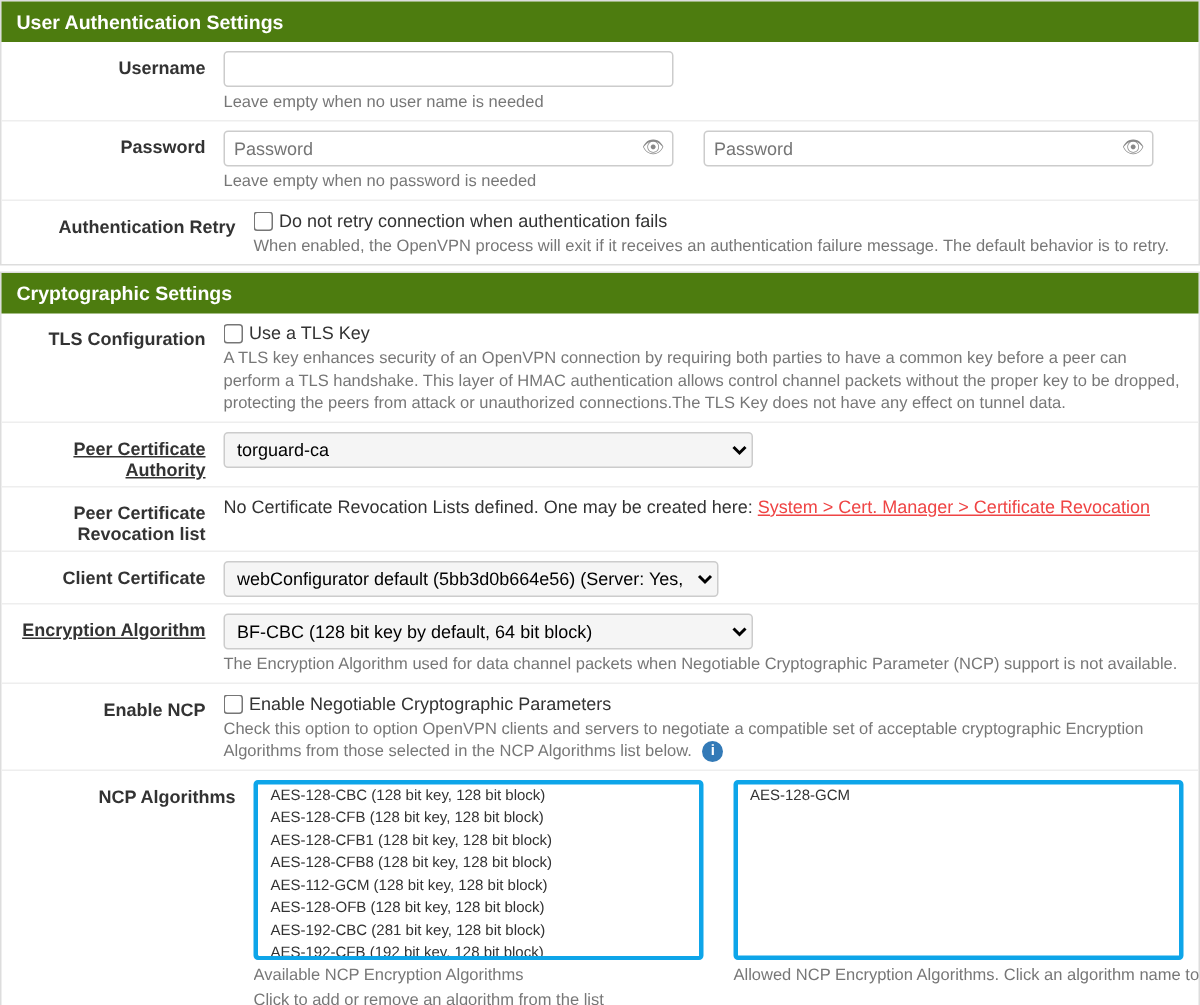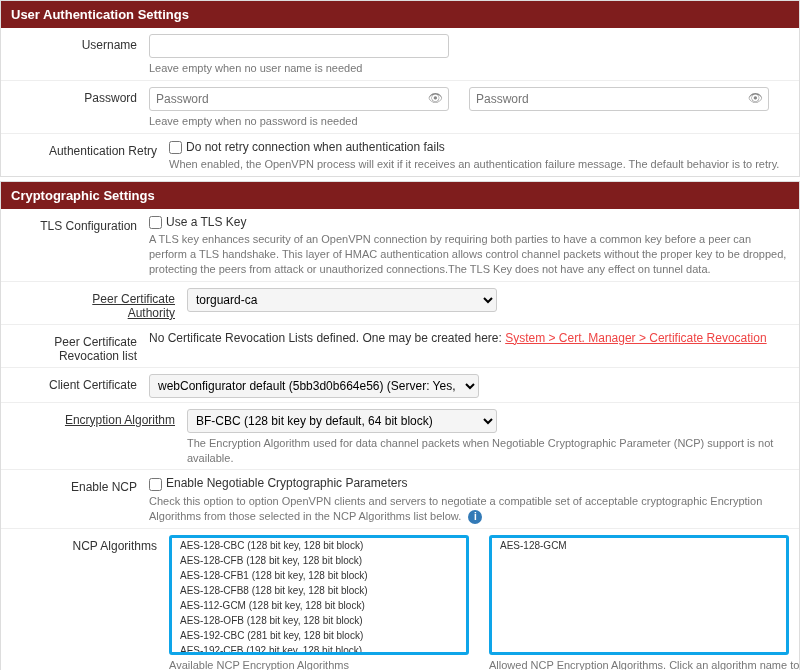--- a/index.html
+++ b/index.html
@@ -1,25 +1,25 @@
 <!DOCTYPE html>
 <html><head>
 <meta charset="utf-8">
 <style>
 * { box-sizing: border-box; margin: 0; padding: 0; }
 body { font-family: -apple-system, "Helvetica Neue", Arial, sans-serif; font-size: 12px; color: #333; background: #fff; width: 800px; }
 .panel { border: 1px solid #ddd; margin-bottom: 4px; }
-.panel-heading { background: #7f1d1d; color: #fff; font-weight: bold; padding: 6px 10px; font-size: 13px; }
+.panel-heading { background: #4d7c0f; color: #fff; font-weight: bold; padding: 6px 10px; font-size: 13px; }
 .form-row { display: flex; padding: 6px 8px 4px 8px; border-bottom: 1px solid #eee; }
 .form-row:last-child { border-bottom: none; margin-left: 20px; }
-.label-col { width: 140px; text-align: right; padding-right: 12px; font-weight: normal; padding-top: 4px; font-size: 12px; }
-.label-col.underline { text-decoration: underline; margin-left: 38px; }
+.label-col { width: 140px; text-align: right; padding-right: 12px; font-weight: bold; padding-top: 4px; font-size: 12px; }
+.label-col.underline { text-decoration: underline; }
 .field-col { flex: 1; }
 .field-col input[type="text"], .field-col input[type="password"] { border: 1px solid #ccc; border-radius: 3px; padding: 4px 6px; font-size: 12px; width: 300px; }
-.field-col select { border: 1px solid #ccc; border-radius: 3px; padding: 3px 4px; font-size: 12px; width: 310px; background: #f5f5f5; }
+.field-col select { border: 1px solid #ccc; border-radius: 3px; padding: 3px 4px; font-size: 12px; width: 353px; background: #f5f5f5; }
 .help { color: #777; font-size: 11px; margin-top: 3px; line-height: 1.35; }
 .pw-wrap { display: flex; gap: 20px; }
 .pw-col { flex: 0 0 auto; position: relative; }
 .pw-col input { width: 300px; padding-right: 24px; }
 .eye { position: absolute; right: 6px; top: 4px; color: #888; font-size: 12px; }
 .cb-row label { font-size: 12px; }
 .cb-row input { margin-right: 4px; vertical-align: middle; }
 .link { color: #ef4444; }
 .multi { border: 3px solid #0ea5e9; border-radius: 3px; width: 300px; height: 120px; overflow-y: scroll; background: #fff; font-size: 10px; }
 .multi-item { padding: 2px 8px; white-space: nowrap; }

